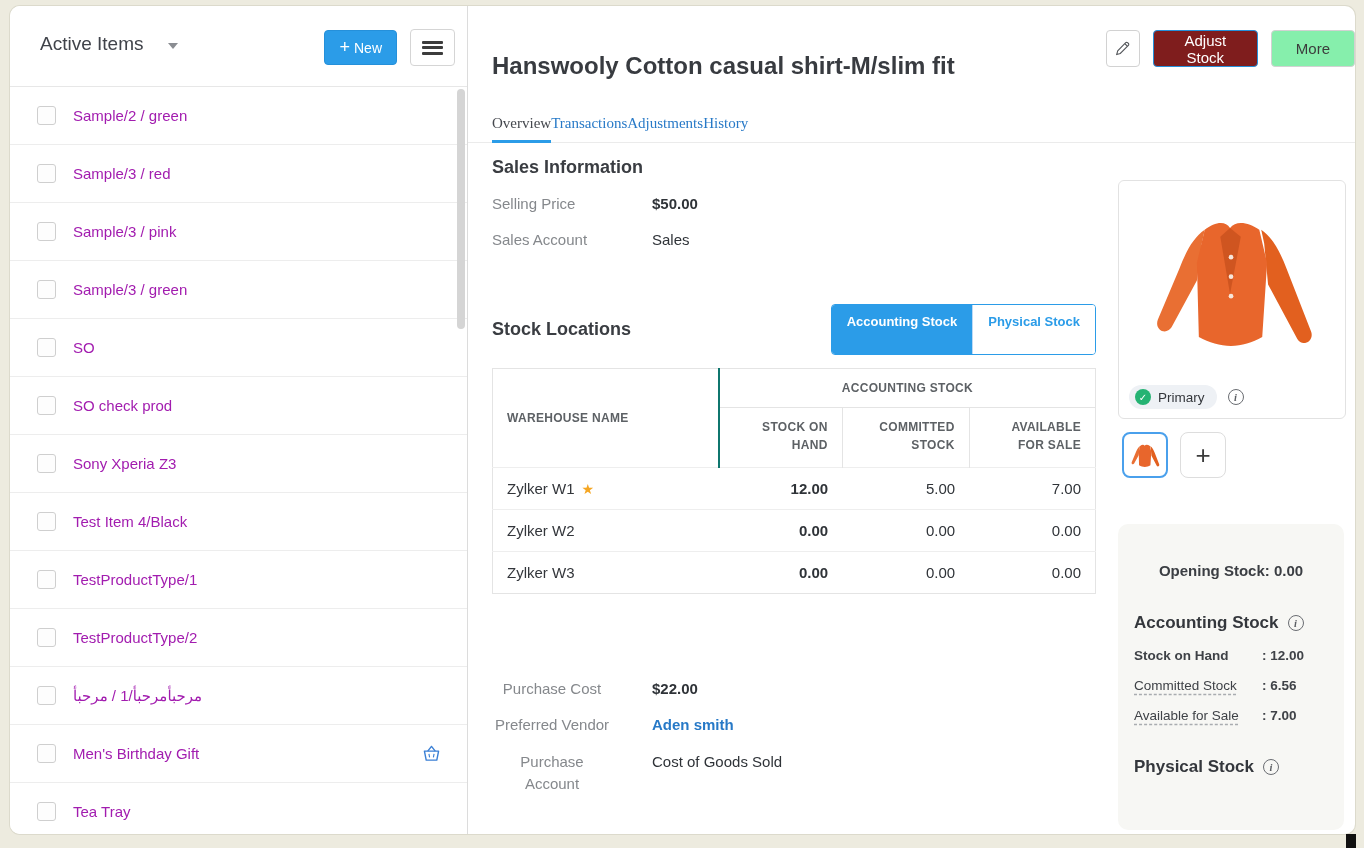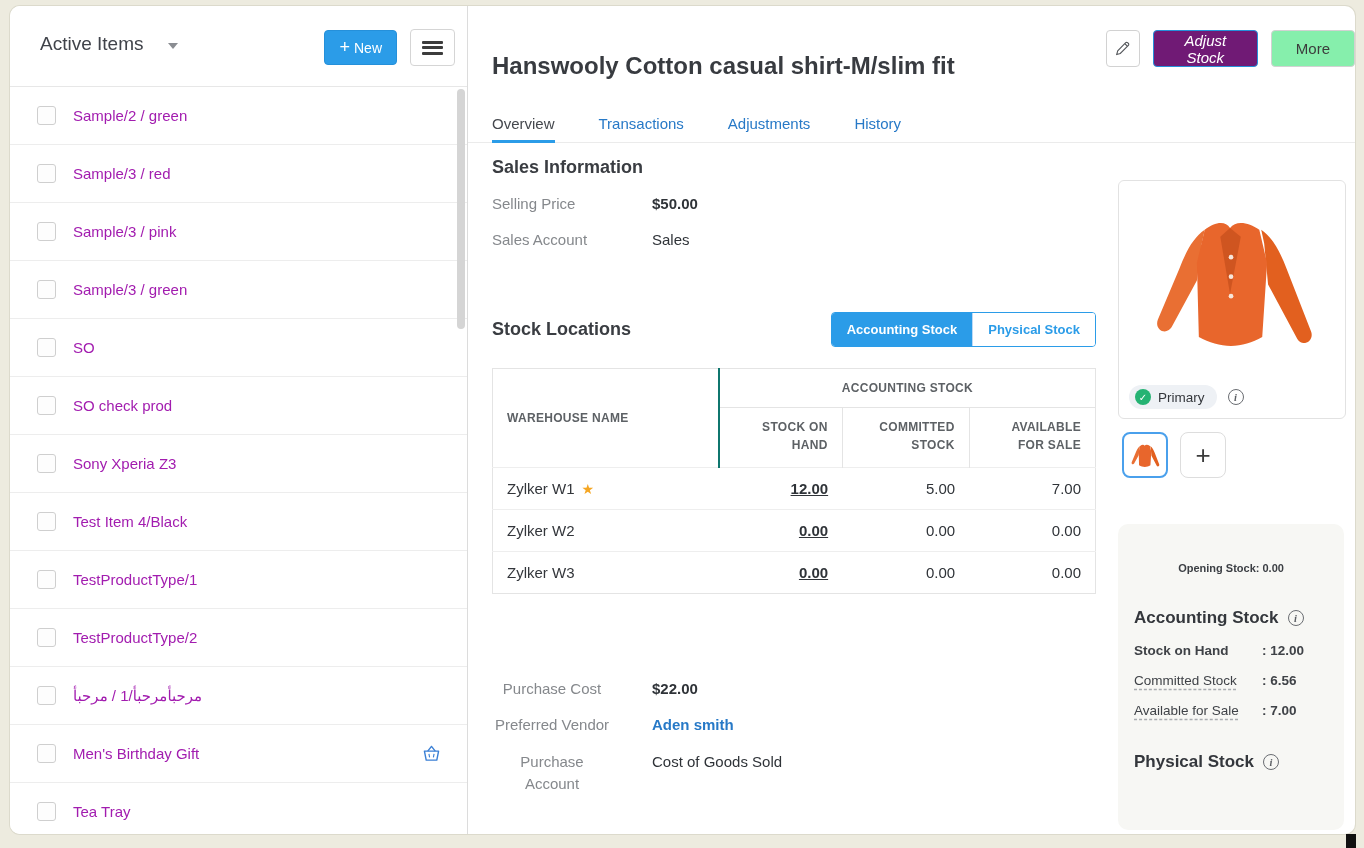--- a/index.html
+++ b/index.html
@@ -25,76 +25,76 @@
   .cb{width:17px;height:17px;border:1px solid #cfcfcf;border-radius:3px;background:#fdfdfd;margin-right:17px;flex:none;}
   .row-label{font-size:15px;color:#a21caf;}
   .row-icon{margin-left:auto;display:flex;}
   .scroll-thumb{position:absolute;right:2px;top:83px;width:8px;height:240px;background:#d5d5d5;border-radius:4px;cursor:pointer;}
 
   
   .main{position:absolute;left:458px;top:0;right:0;bottom:0;}
   .page-title{position:absolute;left:24px;top:30px;font-size:24px;color:#383b40;white-space:nowrap;}
   .actions{position:absolute;left:638px;top:24px;display:flex;gap:13px;}
   .icon-btn{width:38px;height:37px;border:1px solid #d2d2d2;border-radius:4px;background:#fff;display:flex;align-items:center;justify-content:center;cursor:pointer;}
-  .btn-primary{height:37px;padding:0 17px;background:#701a75;border:1px solid #2590da;border-radius:4px;color:#fff;font-size:15px;cursor:pointer;font-family:inherit;font-style:italic;}
+  .btn-primary{height:37px;padding:0 17px;background:#7f1d1d;border:1px solid #2590da;border-radius:4px;color:#fff;font-size:15px;cursor:pointer;font-family:inherit;}
   .btn-more{height:37px;padding:0 24px;background:#86efac;border:1px solid #d2d2d2;border-radius:4px;color:#3c3c3c;font-size:15px;cursor:pointer;font-family:inherit;}
 
   .tabs-row{position:absolute;top:98px;left:0;right:0;height:38px;border-bottom:1px solid #ebebeb;}
-  #tabs{display:flex;gap:44px;padding-left:24px;height:100%;}
+  #tabs{display:flex;padding-left:24px;height:100%;font-family:Liberation Serif, serif;}
   .tab{font-size:15px;color:#2779c7;display:flex;align-items:center;height:calc(100% + 1px);
        border-bottom:3px solid transparent;box-sizing:border-box;padding-top:2px;cursor:pointer;}
   .tab.active{color:#45484e;border-bottom-color:#2b9ce8;}
 
   .content{position:absolute;top:136px;left:24px;width:604px;bottom:0;}
   .sec-h{font-size:18px;color:#3a3d42;font-weight:600;}
   .sales-sec{}
   .kv{display:flex;margin-top:14px;font-size:15px;line-height:1.5;}
   .kv-label{width:120px;margin-right:40px;color:#85888c;flex:none;}
   .kv-value{color:#2f3338;}
   .kv-value.strong{font-weight:700;}
   .kv-value.link{color:#2779c7;font-weight:600;cursor:pointer;}
 
   .stock-sec{margin-top:52px;}
-  .stock-head{display:flex;justify-content:space-between;align-items:center;}
+  .stock-head{display:flex;justify-content:space-between;}
   .toggle{display:flex;border:1px solid #2b9ce8;border-radius:4px;overflow:hidden;}
   .tg{padding:9px 15px;font-size:13px;font-weight:700;cursor:pointer;}
   .tg.active{background:#2b9ce8;color:#fff;}
   .tg.inactive{color:#2b9ce8;background:#fff;border-left:1px solid #bcd9f5;}
 
   .stock-table{width:100%;border-collapse:collapse;margin-top:13px;border:1px solid #e4e4e4;}
   .stock-table th{font-size:12px;color:#5d6165;font-weight:600;letter-spacing:.3px;}
   .th-wh{width:212px;text-align:left;padding:12px 14px;border-right:2px solid #0f766e;vertical-align:middle;}
   .th-group{text-align:center;padding:12px;border-bottom:1px solid #e4e4e4;}
   .th-sub{text-align:right;padding:10px 14px 13px;vertical-align:bottom;line-height:1.5;}
   .th-sub + .th-sub{border-left:1px solid #e4e4e4;}
   .col-sub{width:130px;}
   .stock-table tbody td{font-size:15px;padding:12px 14px;border-top:1px solid #eeeeee;}
   td.nm{color:#33363b;}
   td.num{text-align:right;color:#2f3338;}
-  td.num.first{font-weight:700;text-decoration:underline;}
+  td.num.first{font-weight:700;}
   .star{color:#f5a623;margin-left:7px;font-size:14px;}
 
   .purchase-sec{margin-top:84px;text-align:center;}
   .purchase-sec .kv:first-child{margin-top:0;}
 
   
   .rail{position:absolute;left:650px;top:0;width:238px;height:100%;}
   .img-card{position:absolute;left:0;top:174px;width:228px;height:239px;border:1px solid #e2e2e2;border-radius:6px;background:#fff;box-sizing:border-box;}
   .shirt-wrap{position:absolute;left:14px;top:4px;}
   .badge-row{position:absolute;left:10px;bottom:9px;display:flex;align-items:center;gap:11px;}
   .primary-pill{display:flex;align-items:center;gap:7px;background:#eef1f5;border-radius:13px;padding:4px 12px 4px 6px;font-size:13.5px;color:#34373c;}
   .chk{width:16px;height:16px;border-radius:50%;background:#25b373;color:#fff;font-size:10px;display:flex;align-items:center;justify-content:center;flex:none;}
   .info{width:16px;height:16px;border-radius:50%;border:1.5px solid #6a6d72;color:#5b5e63;font-size:10.5px;font-style:italic;font-weight:700;
         display:inline-flex;align-items:center;justify-content:center;font-family:"Liberation Serif",serif;flex:none;box-sizing:border-box;cursor:pointer;}
   .thumbs{position:absolute;left:4px;top:426px;display:flex;gap:12px;}
   .thumb{width:46px;height:46px;border:2px solid #4aa0ec;border-radius:8px;background:#fff;display:flex;align-items:center;justify-content:center;box-sizing:border-box;cursor:pointer;}
   .add-tile{width:46px;height:46px;border:1px solid #ddd;border-radius:8px;background:#fff;font-size:26px;color:#3c3c3c;font-weight:300;
             display:flex;align-items:center;justify-content:center;box-sizing:border-box;cursor:pointer;}
   .stock-card{position:absolute;left:0;top:518px;width:226px;height:306px;background:#f7f7f4;border-radius:10px;padding:24px 16px;box-sizing:border-box;}
-  .opening{text-align:center;font-size:11px;font-weight:700;color:#3b3e43;margin-top:14px;}
+  .opening{text-align:center;font-size:15px;font-weight:700;color:#3b3e43;margin-top:14px;}
   .rail-h{display:flex;align-items:center;gap:9px;font-size:17px;font-weight:700;color:#34373c;margin-top:34px;}
   .rail-rows{margin-top:6px;}
   .rrow{display:flex;margin-top:15px;font-size:13.5px;color:#3f4247;align-items:baseline;}
   .rlabel{width:120px;flex:none;}
   .rlabel.bold{font-weight:700;}
   .rlabel.dashed{text-decoration:underline;text-decoration-style:dashed;text-decoration-color:#a9acb0;text-underline-offset:4px;cursor:pointer;}
   .rvalue{font-weight:700;margin-left:8px;}
 </style>
 </head>
 <body>

